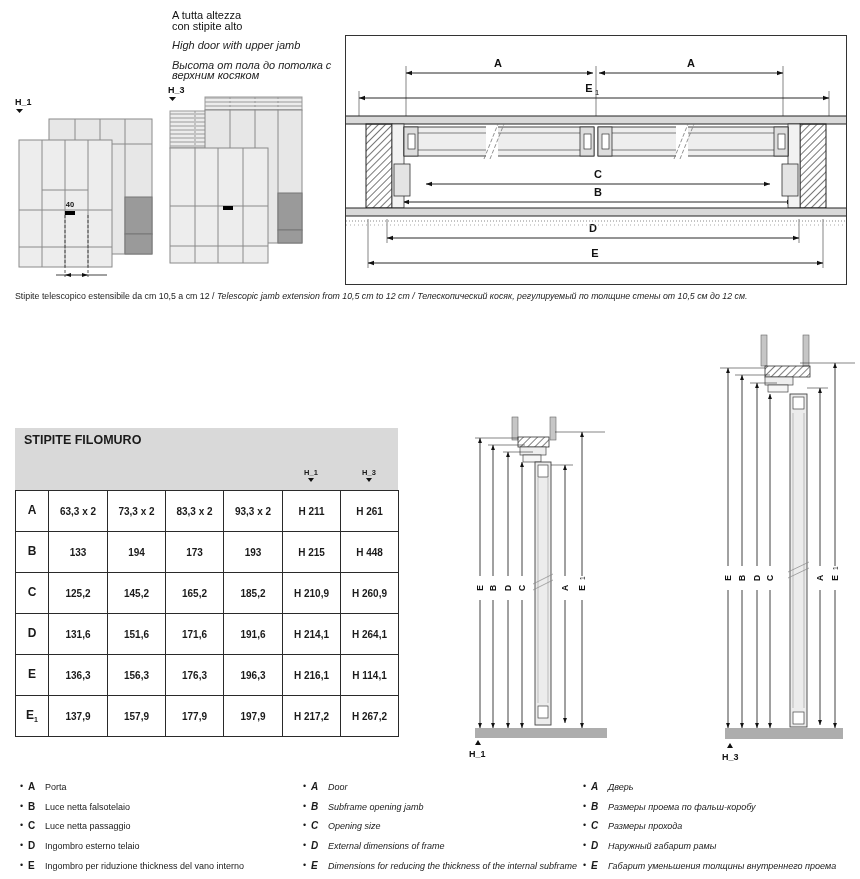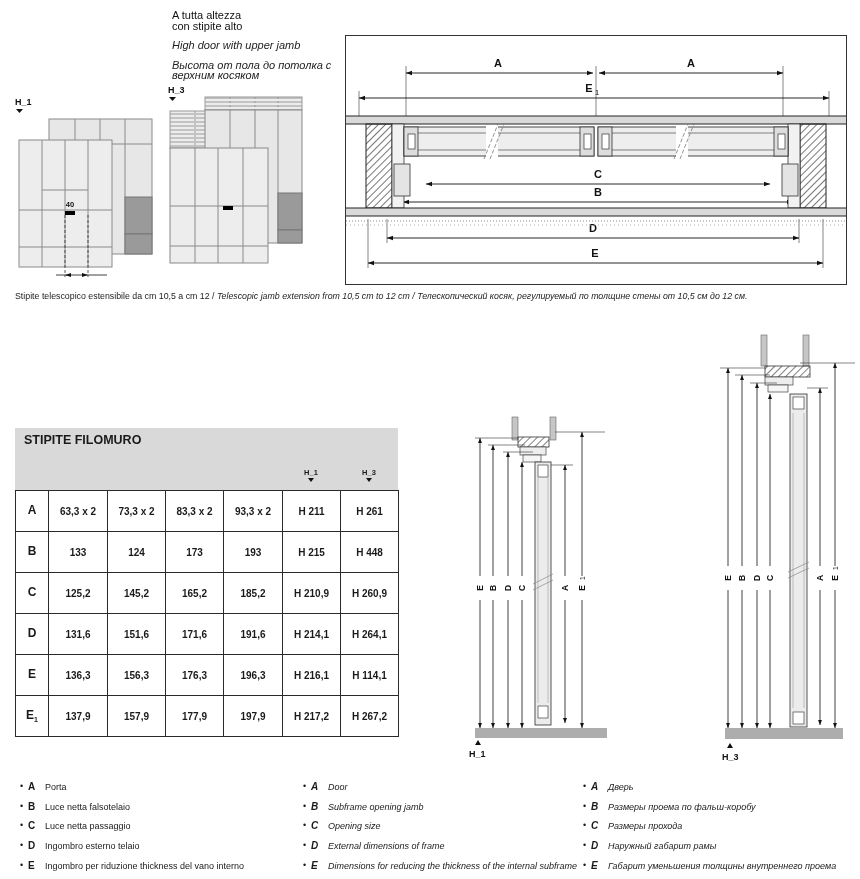--- a/index.html
+++ b/index.html
@@ -238,21 +238,21 @@
       <td>63,3 x 2</td>
       <td>73,3 x 2</td>
       <td>83,3 x 2</td>
       <td>93,3 x 2</td>
       <td>H 211</td>
       <td>H 261</td>
     </tr>
     <tr>
       <td class="rowkey"><span>B</span><sub></sub></td>
       <td>133</td>
-      <td>124</td>
+      <td>194</td>
       <td>173</td>
       <td>193</td>
       <td>H 215</td>
       <td>H 448</td>
     </tr>
     <tr>
       <td class="rowkey"><span>C</span><sub></sub></td>
       <td>125,2</td>
       <td>145,2</td>
       <td>165,2</td>

